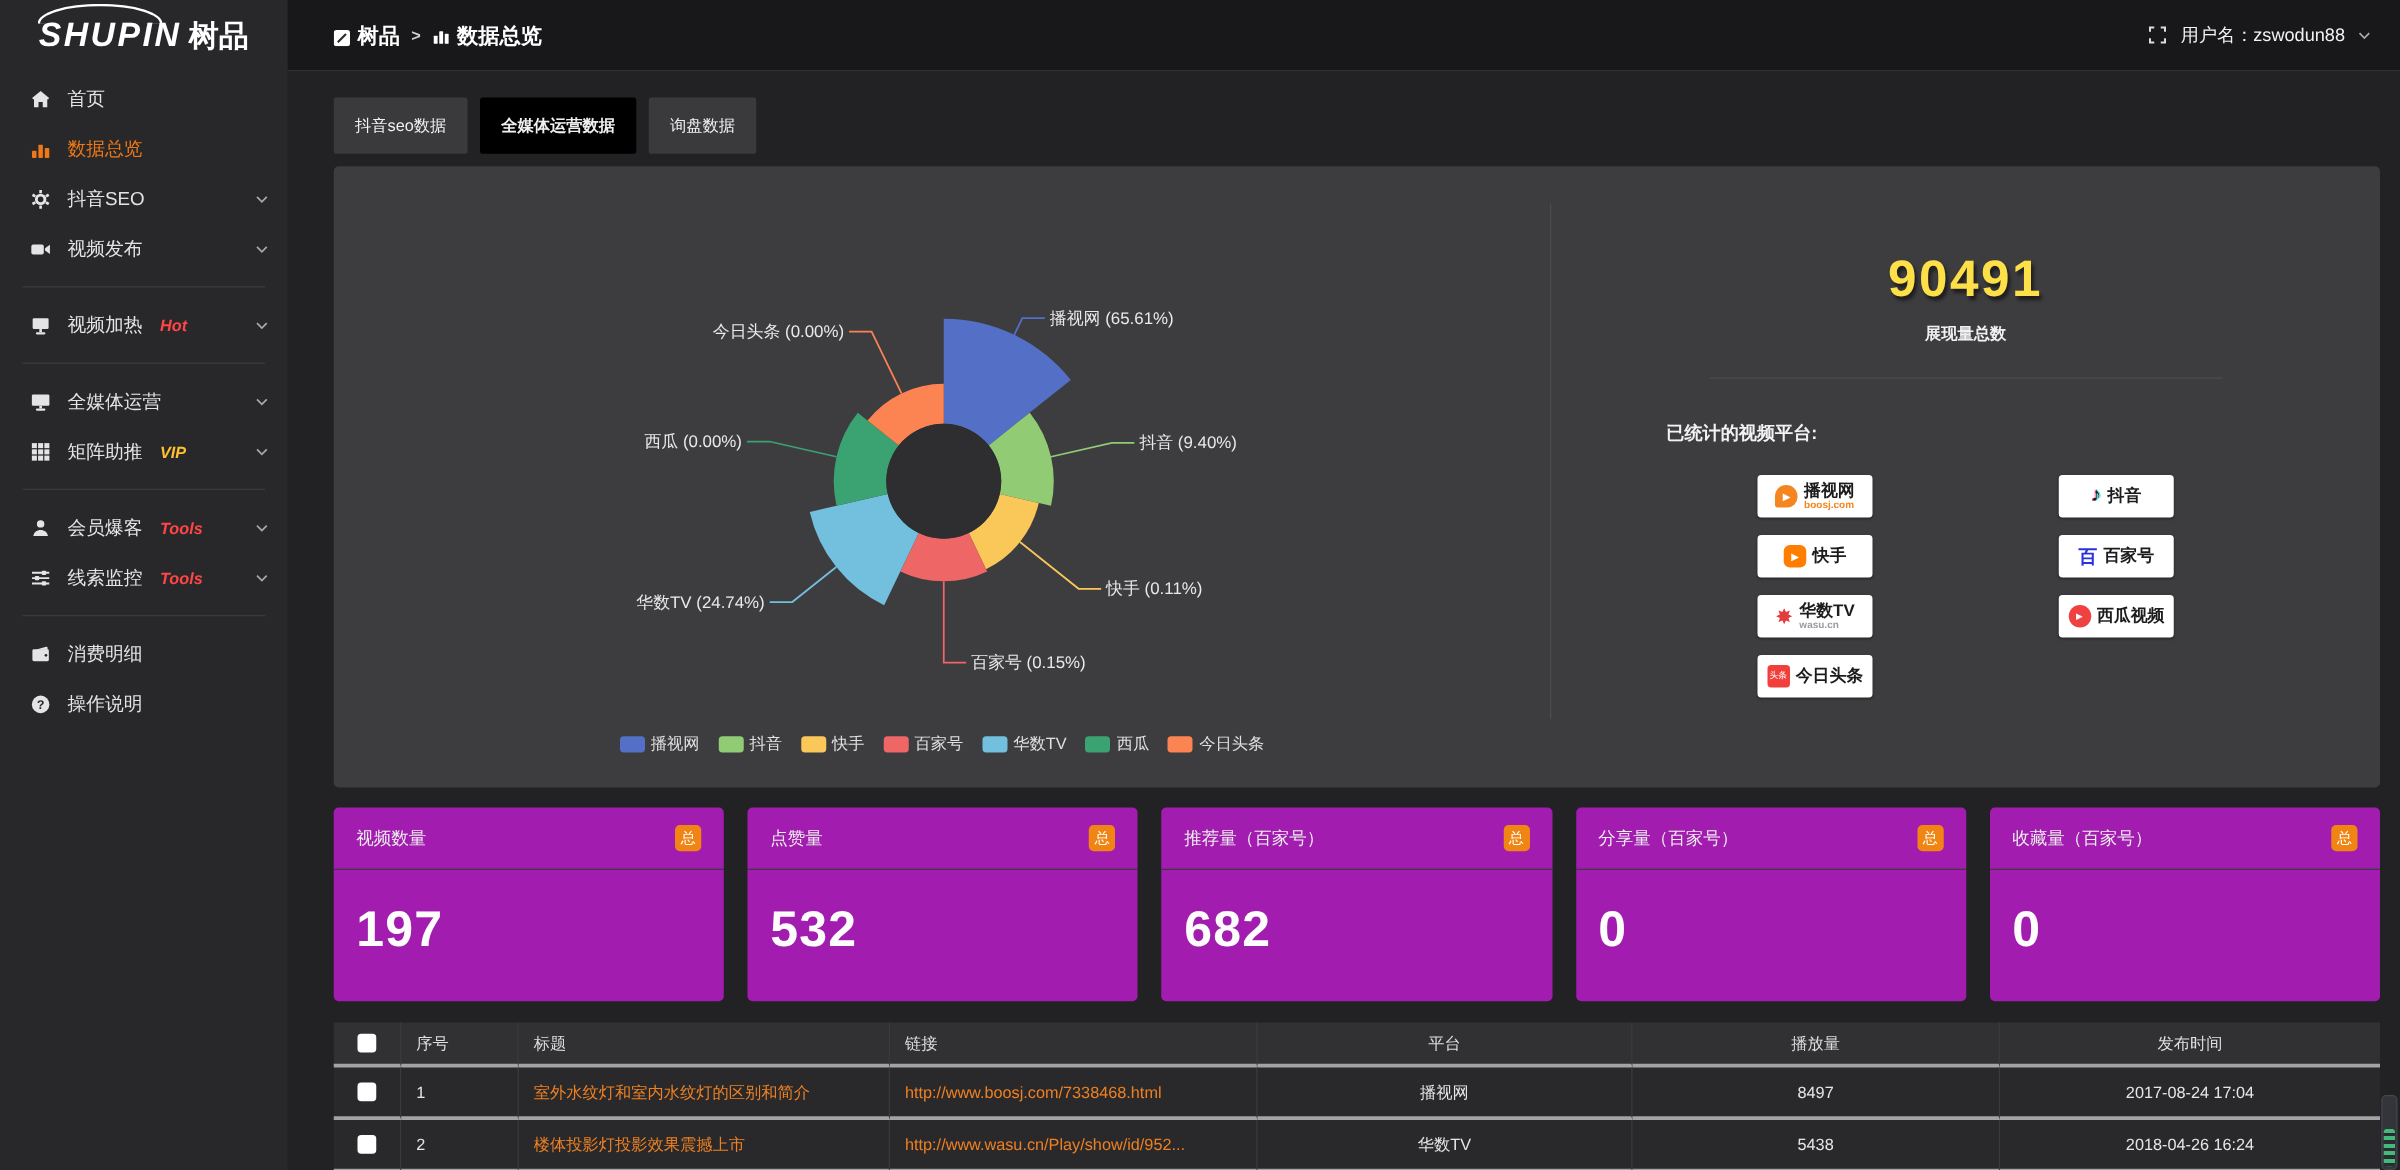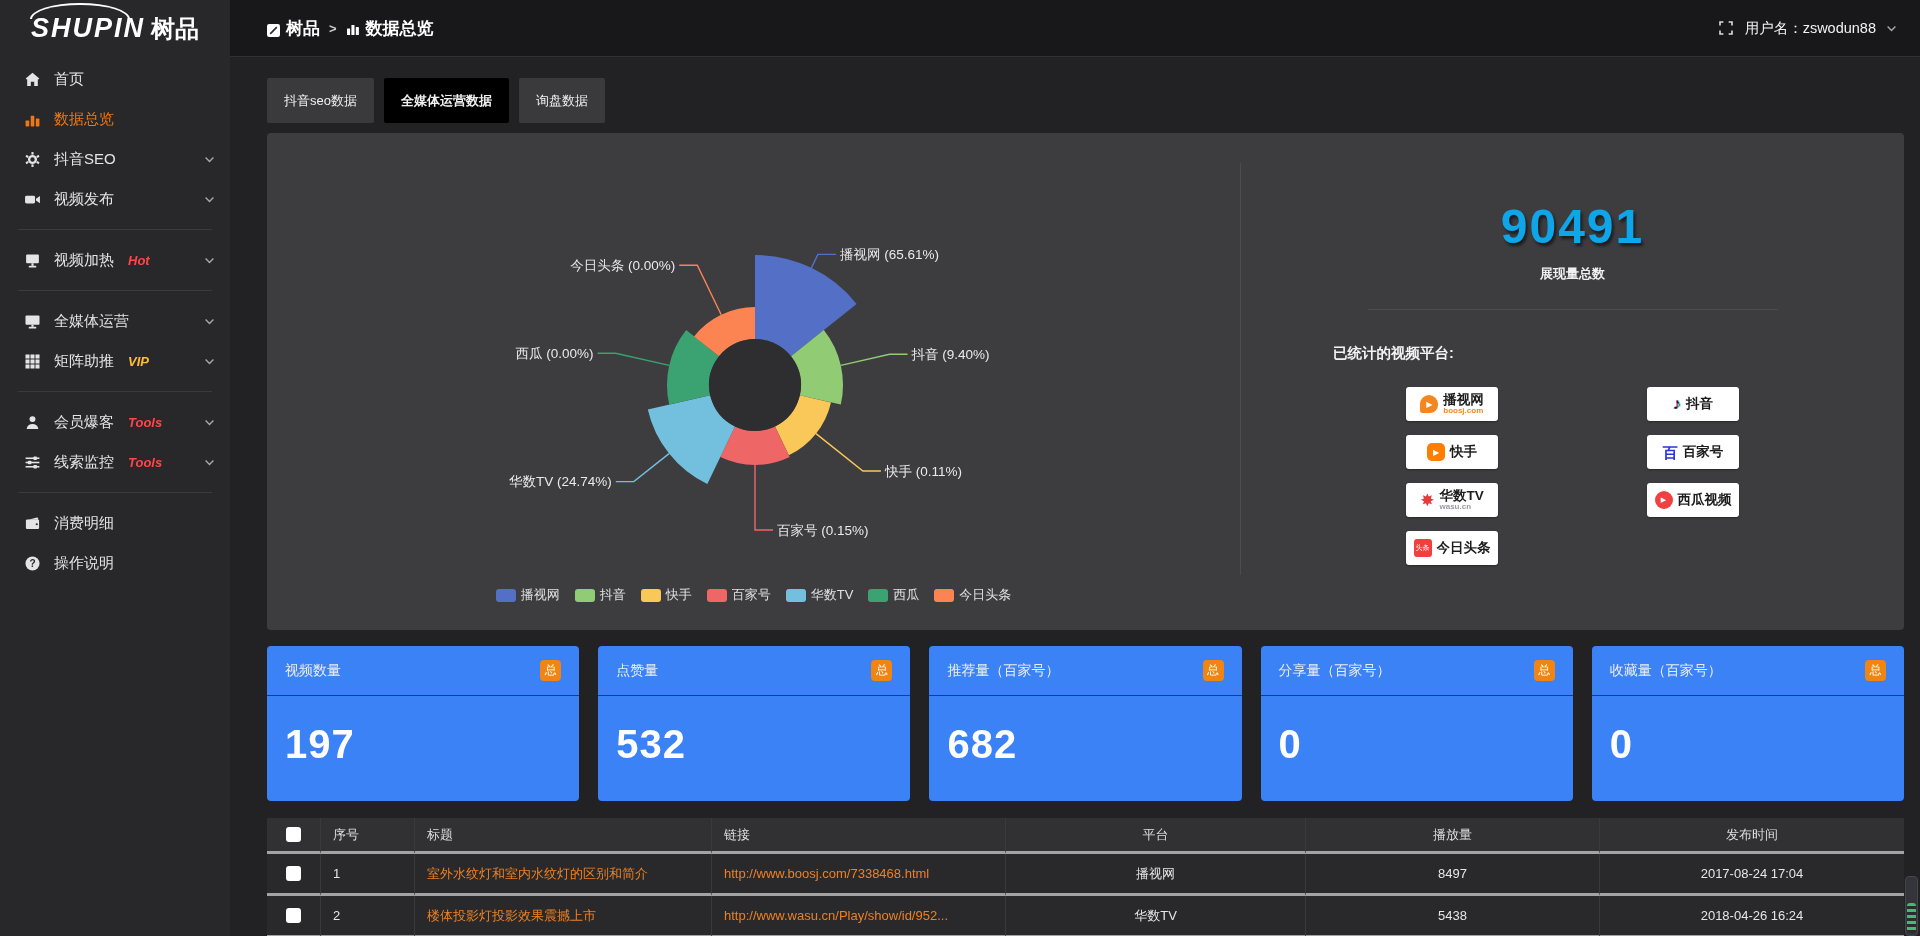--- a/index.html
+++ b/index.html
@@ -40,21 +40,21 @@
   .main{position:absolute;left:230px;top:57px;right:0;bottom:0;padding:21px 16px 0 37px;}
   .tab-row{display:flex;gap:10px;}
   .tab-btn{height:45px;padding:0 17px;font-size:13px;color:#f0f0f0;background:#3a3a3d;border:none;border-radius:2px;cursor:pointer;
     display:inline-flex;align-items:center;font-family:inherit;}
   .tab-btn.active{background:#000000;font-weight:700;}
   
   .chart-panel{position:relative;margin-top:10px;height:497px;background:#3d3d40;border-radius:4px;}
   .pie-wrap{position:absolute;left:0;top:0;width:973px;height:497px;}
   .panel-vdivider{position:absolute;left:973px;top:30px;bottom:55px;width:1px;background:#4c4c50;}
   .summary{position:absolute;left:974px;top:0;right:0;bottom:0;padding-top:70px;}
-  .big-number{text-align:center;font-size:48px;font-weight:800;color:#0ea5e9;line-height:1;
+  .big-number{text-align:center;font-size:41px;font-weight:800;color:#fde047;line-height:1;
     text-shadow:2px 3px 3px rgba(0,0,0,.55);letter-spacing:2px;}
   .big-number-label{text-align:center;font-size:13px;color:#f0f0f0;font-weight:700;margin-top:14px;}
   .summary-hr{width:410px;height:1px;background:#4c4c50;margin:26px auto 0;}
   .platforms-label{padding-left:92px;margin-top:34px;font-size:14.5px;font-weight:700;color:#f2f2f2;}
   .plat-grid{margin:24px 0 0 165px;display:grid;grid-template-columns:92px 92px;column-gap:149px;row-gap:14px;}
   .plat-badge{width:92px;height:34px;background:#fff;border-radius:3px;display:flex;align-items:center;justify-content:center;gap:5px;box-shadow:0 1px 2px rgba(0,0,0,.35);}
   .plat-glyph{display:inline-flex;align-items:center;justify-content:center;flex:none;}
   .g-boosj{width:18px;height:18px;background:#f5861f;color:#fff;border-radius:50% 50% 45% 12%;font-size:8px;}
   .g-kuaishou{width:18px;height:18px;background:#ff7e00;color:#fff;border-radius:5px;font-size:8px;}
   .g-wasu{color:#e23c3c;font-size:17px;line-height:1;}
@@ -65,21 +65,21 @@
   .plat-text{display:flex;flex-direction:column;align-items:flex-start;line-height:1.05;}
   .plat-name{font-size:13.5px;font-weight:800;color:#1c1c1c;white-space:nowrap;}
   .plat-sub{font-size:8px;font-weight:700;}
   
   .pie-legend{position:absolute;left:0;bottom:26px;width:973px;display:flex;justify-content:center;gap:15px;}
   .legend-item{display:flex;align-items:center;gap:5px;cursor:pointer;}
   .legend-swatch{width:20px;height:13px;border-radius:3px;}
   .legend-name{font-size:13px;color:#e0e0e0;}
   
   .cards-row{margin-top:16px;display:grid;grid-template-columns:repeat(5,1fr);gap:19px;}
-  .stat-card{height:155px;background:#3b82f6;border-radius:4px;position:relative;}
+  .stat-card{height:155px;background:#a21caf;border-radius:4px;position:relative;}
   .stat-head{height:50px;display:flex;align-items:center;justify-content:space-between;padding:0 18px;border-bottom:1px solid #3b3b3f;}
   .stat-label{font-size:14px;color:#ededed;}
   .stat-badge{width:21px;height:21px;background:#f08514;color:#fff;font-size:12px;border-radius:4px;display:flex;align-items:center;justify-content:center;}
   .stat-value{padding:26px 18px 0;font-size:40px;font-weight:700;color:#fdfdfd;letter-spacing:1px;}
   
   .data-table{margin-top:17px;font-size:13px;}
   .t-row{display:grid;grid-template-columns:54px 94px 297px 294px 300px 294px 1fr;background:#29292c;}
   .t-row.t-head{background:#313134;}
   .t-cell{min-height:42px;display:flex;align-items:center;padding:0 12px;border-right:1px solid #3a3a3e;border-bottom:3px solid #a3a3a3;color:#e6e6e6;}
   .t-head .t-cell{min-height:36px;color:#dedede;}

